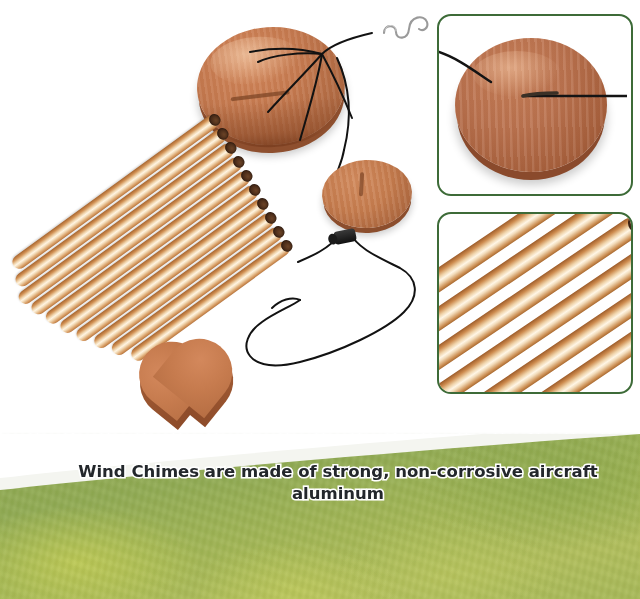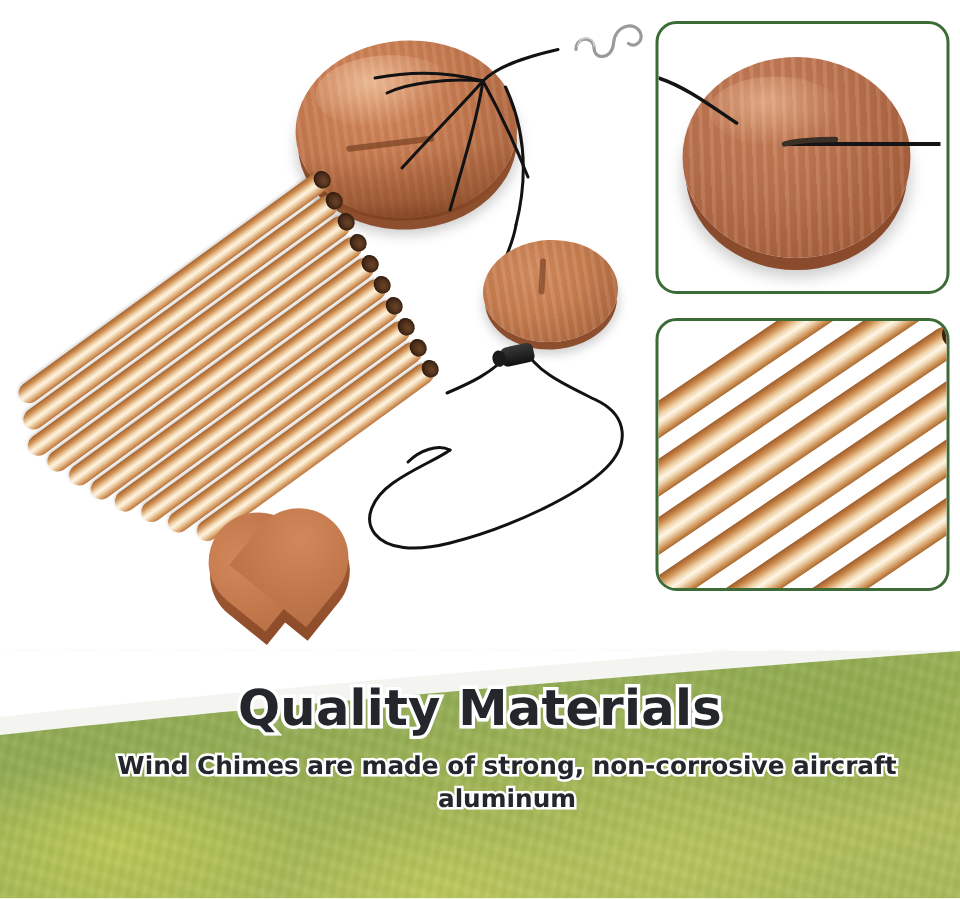--- a/index.html
+++ b/index.html
@@ -298,20 +298,19 @@
 
   <div class="banner">
     <div class="noise"></div>
 
     <svg class="swoosh" viewBox="0 0 640 90" preserveAspectRatio="none">
       <path d="M0 46 C160 28 420 6 640 -10 L640 -40 L0 -40 Z" fill="#ffffff"></path>
       <path d="M0 56 C160 38 420 16 640 0 L640 -12 C420 4 160 26 0 44 Z" fill="#f4f5f0"></path>
     </svg>
 
     <div class="banner-text">
-      <h1 class="headline">Quality Materials</h1>
       <p class="subline">
         <span class="ln">Wind Chimes are made of strong, non-corrosive aircraft aluminum</span>
       </p>
     </div>
   </div>
 
 </div>
 
 </body></html>

